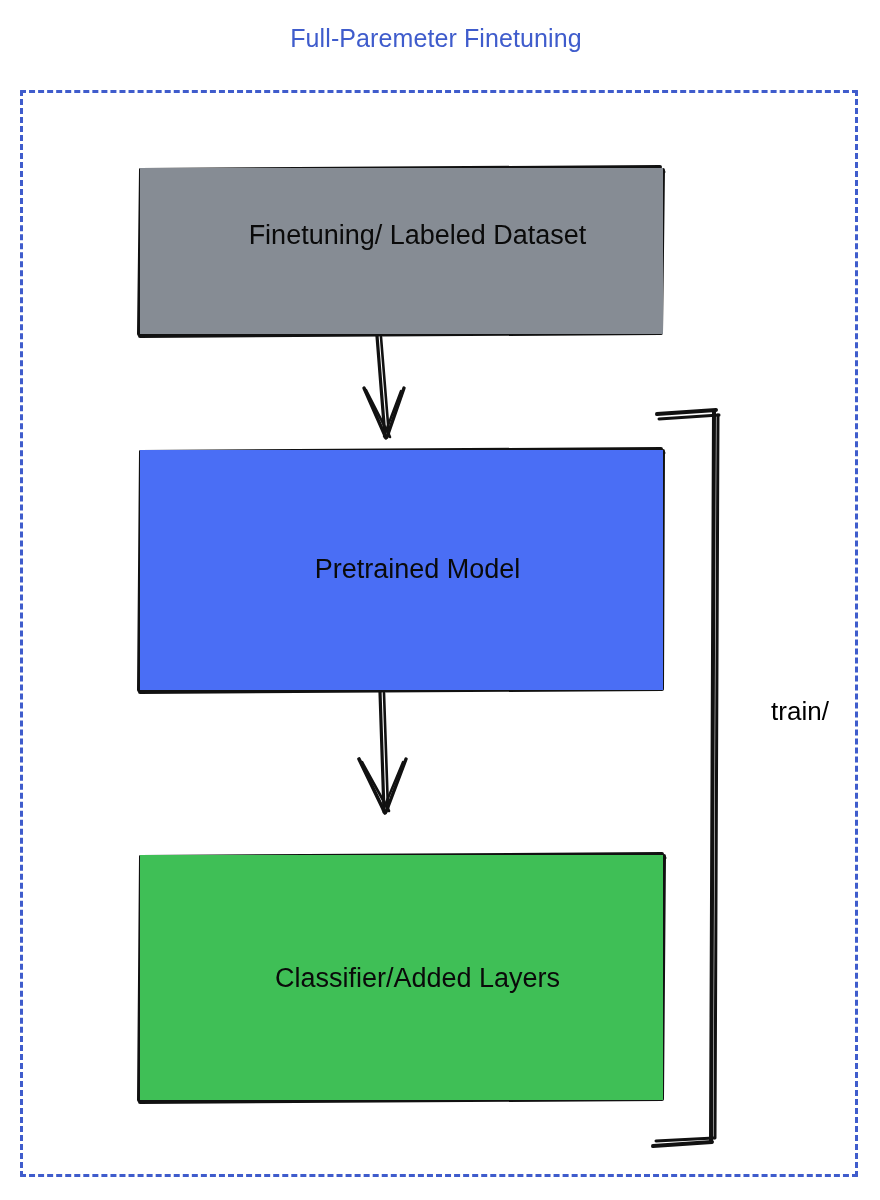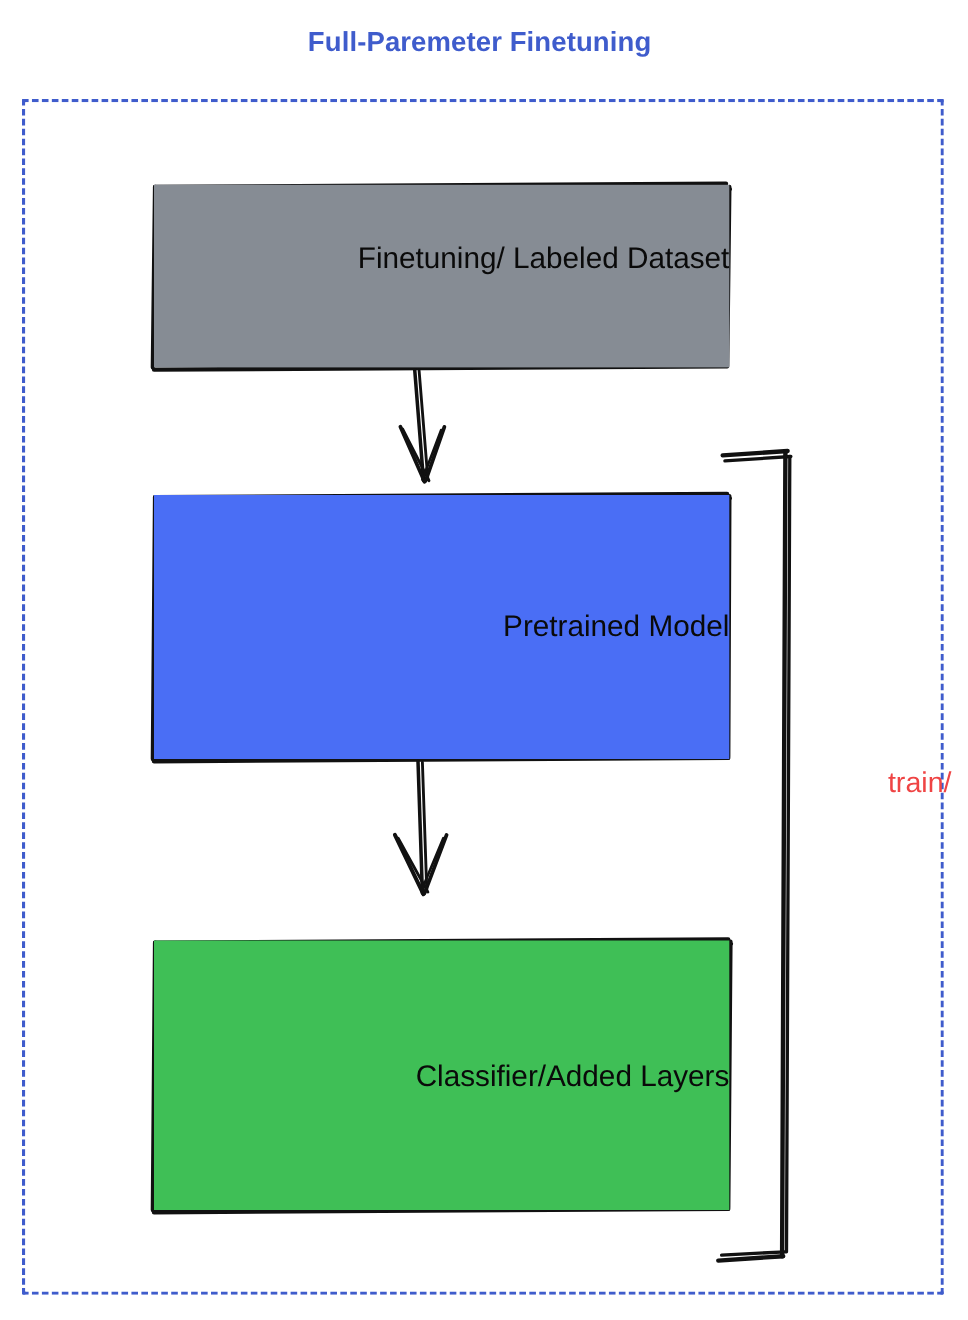--- a/index.html
+++ b/index.html
@@ -21,21 +21,21 @@
   }
 
   
   .diagram-title {
     position: absolute;
     left: 0;
     top: 24px;
     width: 872px;
     text-align: center;
     font-size: 25px;
-    font-weight: 700;
+    font-weight: 400;
     letter-spacing: 0.1px;
     color: #3f5ccc;
     white-space: nowrap;
   }
 
   
   .dashed-frame {
     position: absolute;
     left: 20px;
     top: 90px;
@@ -65,21 +65,21 @@
     position: absolute;
     left: 0;
     top: 0;
     right: 0;
     bottom: 0;
   }
   .node-label {
     position: absolute;
     left: 0;
     right: 0;
-    text-align: right;
+    text-align: center;
     font-size: 27px;
     font-weight: 400;
     color: #0a0a0a;
     white-space: nowrap;
     line-height: 1.15;
     margin-left: 32px;
   }
 
   #node-dataset { left: 140px; top: 168px; width: 523px; height: 166px; }
   #node-dataset .node-fill { background: #868c94; }
@@ -93,23 +93,23 @@
   #node-classifier .node-fill { background: #3fbf56; }
   #node-classifier .node-label { top: 108px; }
 
   
   .edge-label {
     position: absolute;
     left: 735px;
     top: 694px;
     width: 130px;
     font-size: 26px;
-    color: #ef4444;
+    color: #000000;
     line-height: 1.32;
-    text-align: right;
+    text-align: center;
     white-space: nowrap;
   }
   .edge-label .line { display: block; }
 </style>
 </head>
 <body>
 
 <div id="canvas" style="background: rgb(255, 255, 255);">
 
   <div class="diagram-title" style="color: rgb(63, 92, 204);">Full-Paremeter Finetuning</div>

